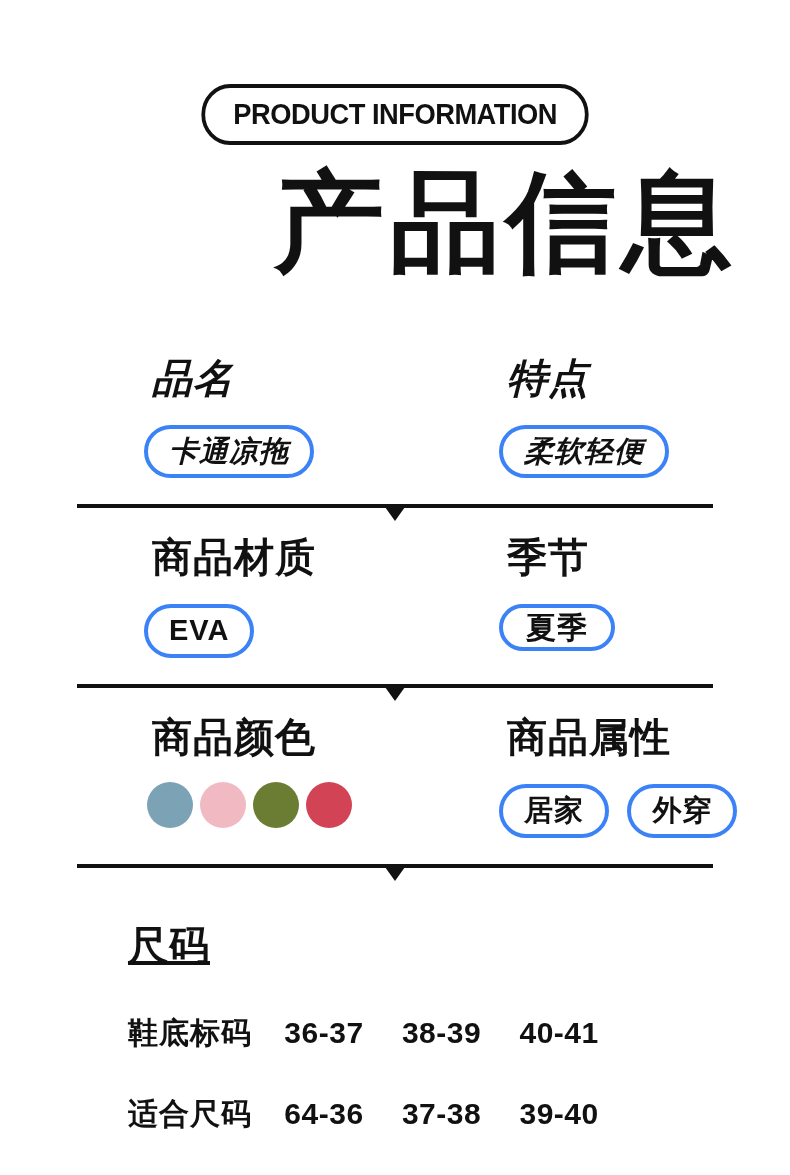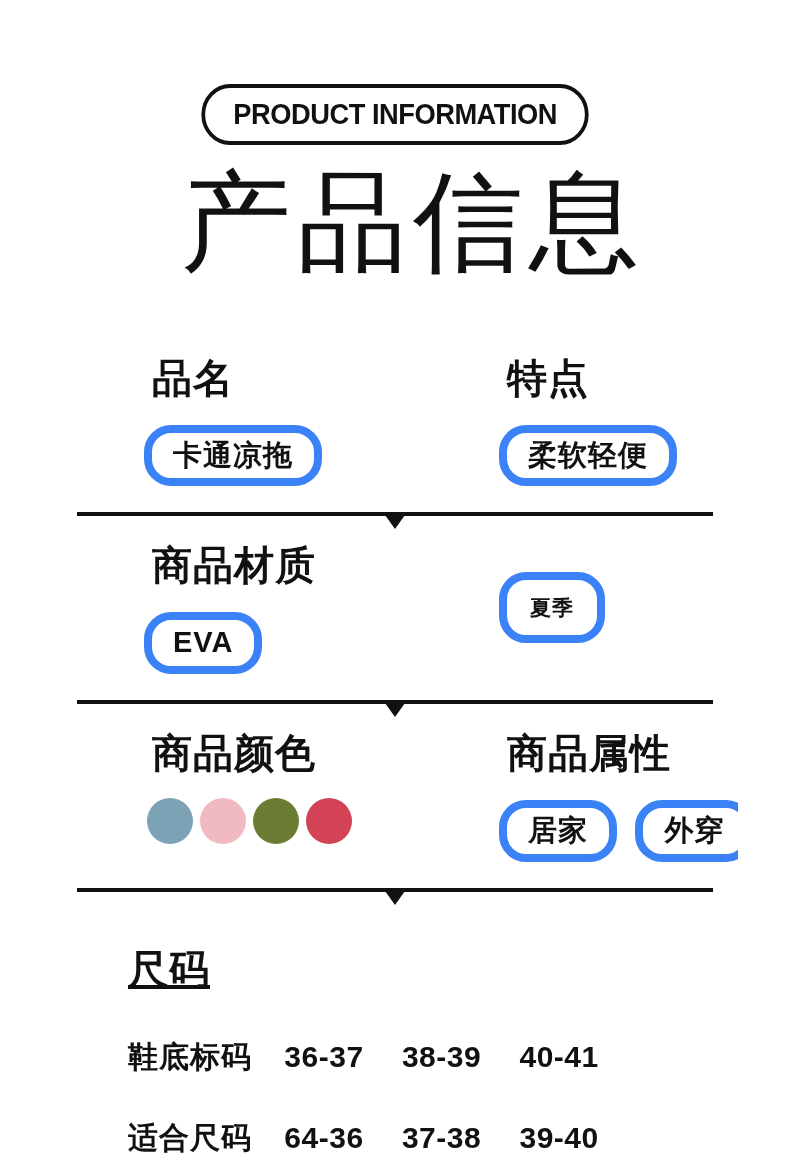--- a/index.html
+++ b/index.html
@@ -22,54 +22,54 @@
     border-radius: 36px;
     padding: 10px 30px;
     font-size: 29px;
     font-weight: 700;
     letter-spacing: -0.5px;
     transform: scaleX(0.94);
   }
   
   .main-title {
     margin-top: 14px;
-    text-align: center;
+    text-align: right;
     font-size: 110px;
-    font-weight: 400;
+    font-weight: 700;
     letter-spacing: 6px;
     line-height: 1.15;
     padding-left: 36px;
   }
   
   .cols {
     display: flex;
     padding-left: 100px;
     align-items: flex-start;
   }
-  .cols.first { margin-top: 72px; }
+  .cols.first { margin-top: 72px; font-style: italic; }
   .col-left { width: 355px; flex: 0 0 355px; }
   .col-right { flex: 1; }
   .heading {
     font-size: 40px;
     font-weight: 900;
     line-height: 1;
     letter-spacing: 1px;
   }
   .tag-row { margin-top: 27px; margin-left: -8px; white-space: nowrap; }
   .pill {
     display: inline-block;
-    border: 8px solid #3b82f6;
+    border: 4px solid #3b82f6;
     border-radius: 27px;
     padding: 7px 21px;
     font-size: 29px;
     font-weight: 800;
     line-height: 1.1;
     letter-spacing: 1px;
   }
-  .pill.small { font-size: 21px; padding: 16px 23px; }
+  .pill.small { font-size: 30px; padding: 3px 23px; }
   .pill + .pill { margin-left: 14px; }
   
   .swatch-row { margin-top: 25px; margin-left: -5px; font-size: 0; }
   .dot {
     display: inline-block;
     width: 46px;
     height: 46px;
     border-radius: 50%;
     margin-right: 7px;
     vertical-align: middle;
@@ -141,20 +141,21 @@
   </div>
 
   <div class="cols">
     <div class="col-left">
       <div class="heading">商品材质</div>
       <div class="tag-row">
         <span class="pill">EVA</span>
       </div>
     </div>
     <div class="col-right">
+      <div class="heading">季节</div>
       <div class="tag-row">
         <span class="pill small">夏季</span>
       </div>
     </div>
   </div>
 
   <div class="divider">
     <span class="divider-arrow"></span>
   </div>
 

